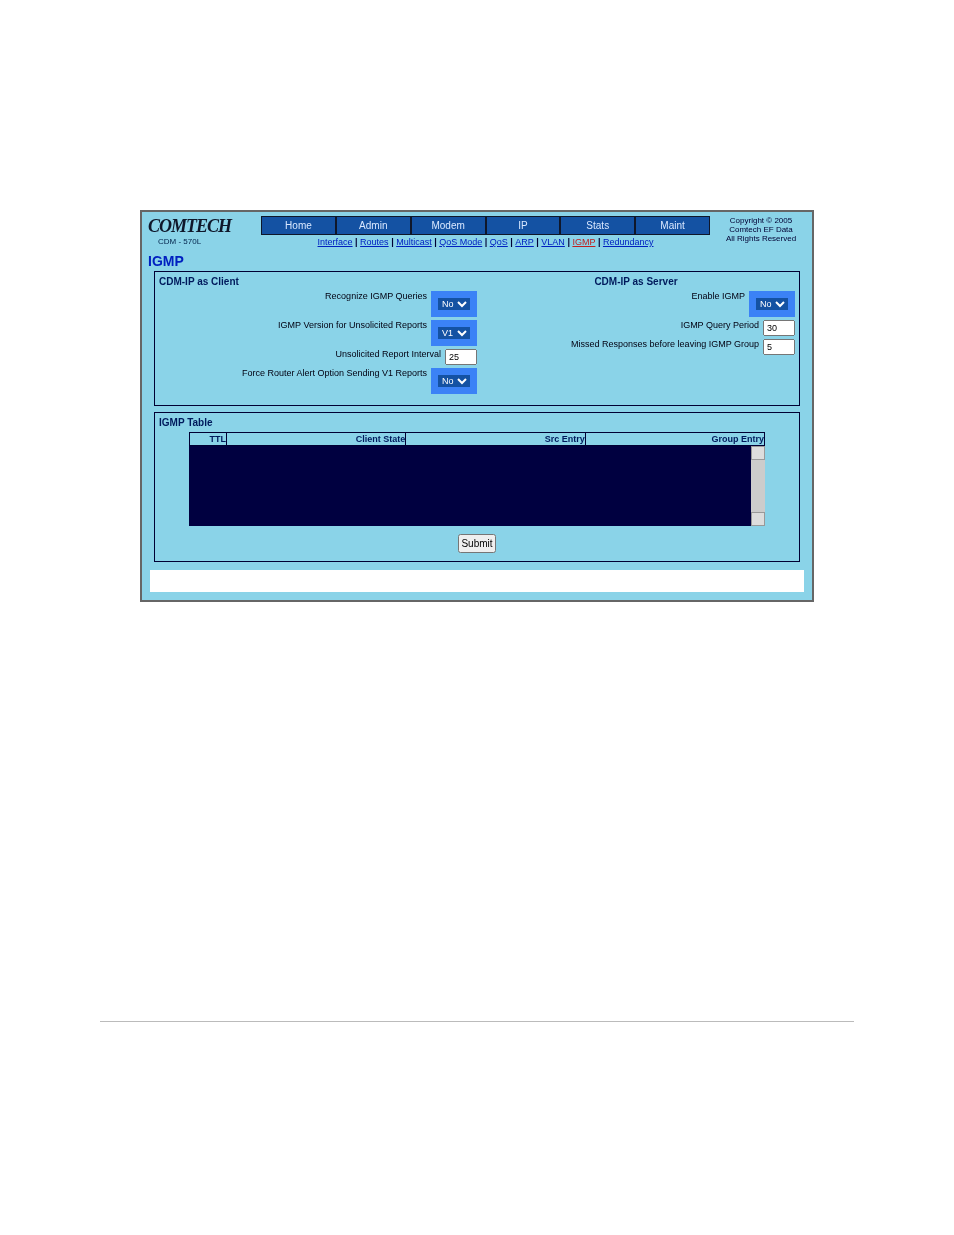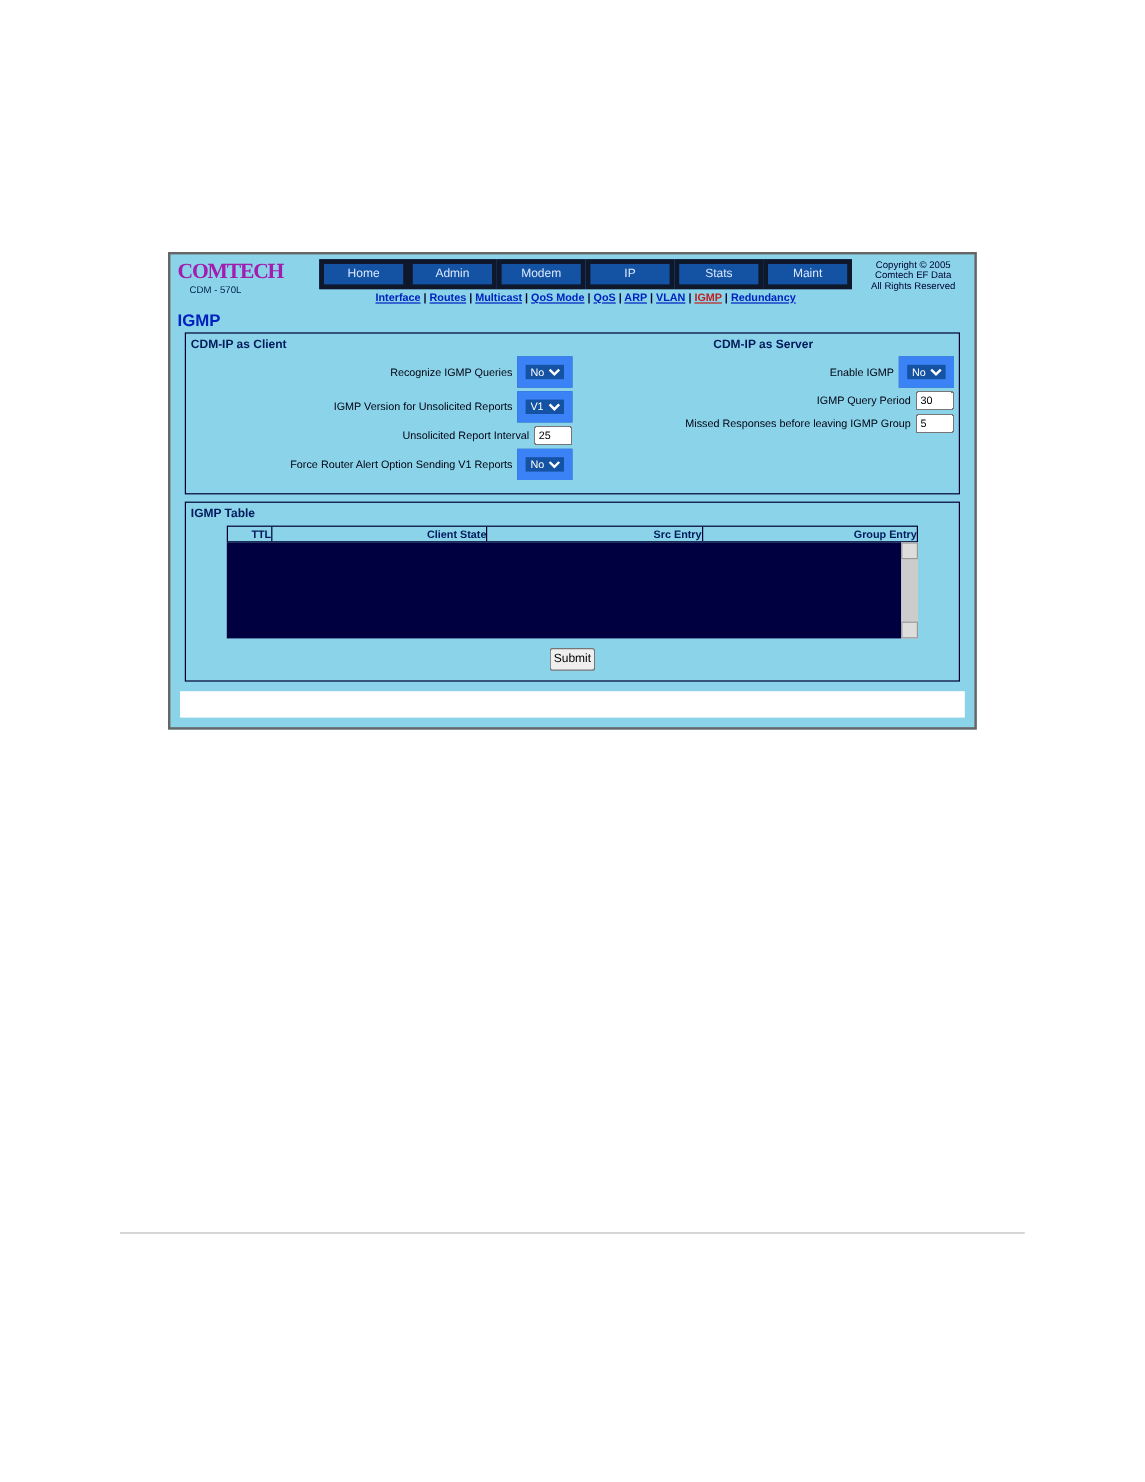--- a/index.html
+++ b/index.html
@@ -1,35 +1,35 @@
 <!DOCTYPE html>
 <html><head>
 <meta charset="utf-8">
 <style>
   body{margin:0;background:#fff;font-family:Arial,Helvetica,sans-serif;font-size:11px;color:#000}
   .page{width:954px;height:1235px;margin:0 auto;position:relative;box-sizing:border-box;padding:40px 50px}
   .screenshot{width:670px;margin:170px auto 0;border:2px solid #666;background:#8ad3e8}
   .topbar{display:flex;align-items:flex-start;padding:4px 6px 0 6px}
   .logo{display:flex;flex-direction:column;margin-right:30px}
-  .logo-name{font-family:Georgia,serif;font-weight:bold;font-size:18px;color:#a21caf;letter-spacing:-1px}
+  .logo-name{font-family:Georgia,serif;font-weight:bold;font-style:italic;font-size:18px;color:#0f172a;letter-spacing:-1px}
   .logo-sub{font-size:8px;color:#00224a;margin-left:10px}
   .navbar{display:flex;gap:0;flex:1}
-  .tab{flex:1;text-align:center;background:#1452a3;color:#d9e8ff;font-size:10px;padding:3px 0;border:4px solid #0f172a;cursor:pointer}
+  .tab{flex:1;text-align:center;background:#1452a3;color:#d9e8ff;font-size:10px;padding:3px 0;border:1px solid #0f172a;cursor:pointer}
   .copyright{width:90px;font-size:8px;color:#003;text-align:center;padding-left:6px}
   .linkbar{text-align:center;font-size:9px;padding:2px 0 4px;color:#003}
-  .linkbar a{color:#0020c0;text-decoration:underline;font-weight:bold}
+  .linkbar a{color:#0020c0;text-decoration:underline;font-weight:normal}
   .linkbar .sep{color:#003;font-weight:bold}
   .linkbar .active{color:#c02020}
   .pg-title{font-weight:bold;color:#0020c0;font-size:14px;margin:2px 0 2px 6px}
   .panel{margin:0 12px 8px;}
   .box{border:1px solid #003;padding:4px 4px 8px 4px;margin-bottom:6px}
   .box-row{display:flex}
   .col{flex:1}
   .section-head{color:#001a5c;font-weight:bold;font-size:10px;margin-bottom:4px}
-  .fld{display:flex;align-items:center;justify-content:flex-end;margin-bottom:3px;font-size:9px;color:#001}
+  .fld{display:flex;align-items:flex-start;justify-content:flex-end;margin-bottom:3px;font-size:9px;color:#001}
   .fld label{margin-right:4px}
   .fld select,.fld input[type=text]{font-size:9px}
   .fld input[type=text]{width:24px}
   .sel{background:#1452a3;color:#fff;border:7px solid #3b82f6;font-size:9px}
   .table-head{display:flex;border:1px solid #003;background:#8ad3e8;margin:4px 30px 0}
   .th{flex:1;text-align:right;font-weight:bold;font-size:9px;color:#001a5c;border-right:1px solid #003;padding:1px 0}
   .th.small{flex:0 0 36px}
   .th:last-child{border-right:none}
   .tbody{display:flex;margin:0 30px}
   .tcontent{background:#000040;height:80px;flex:1}

